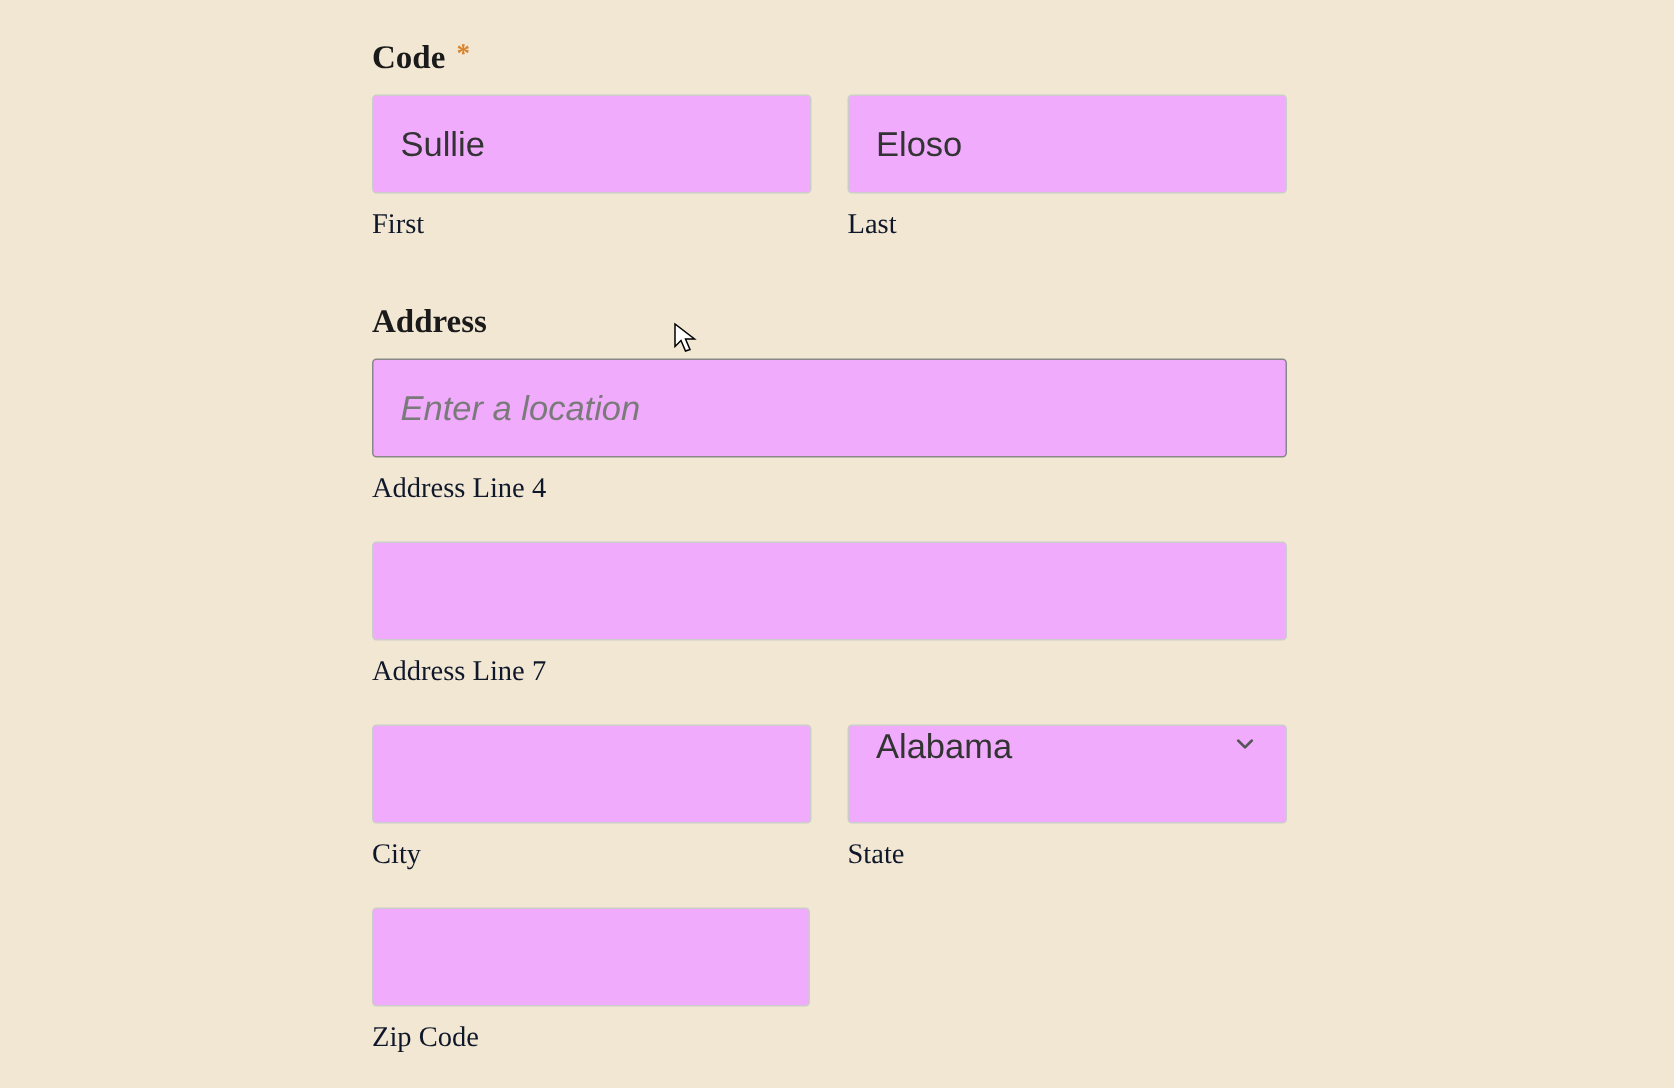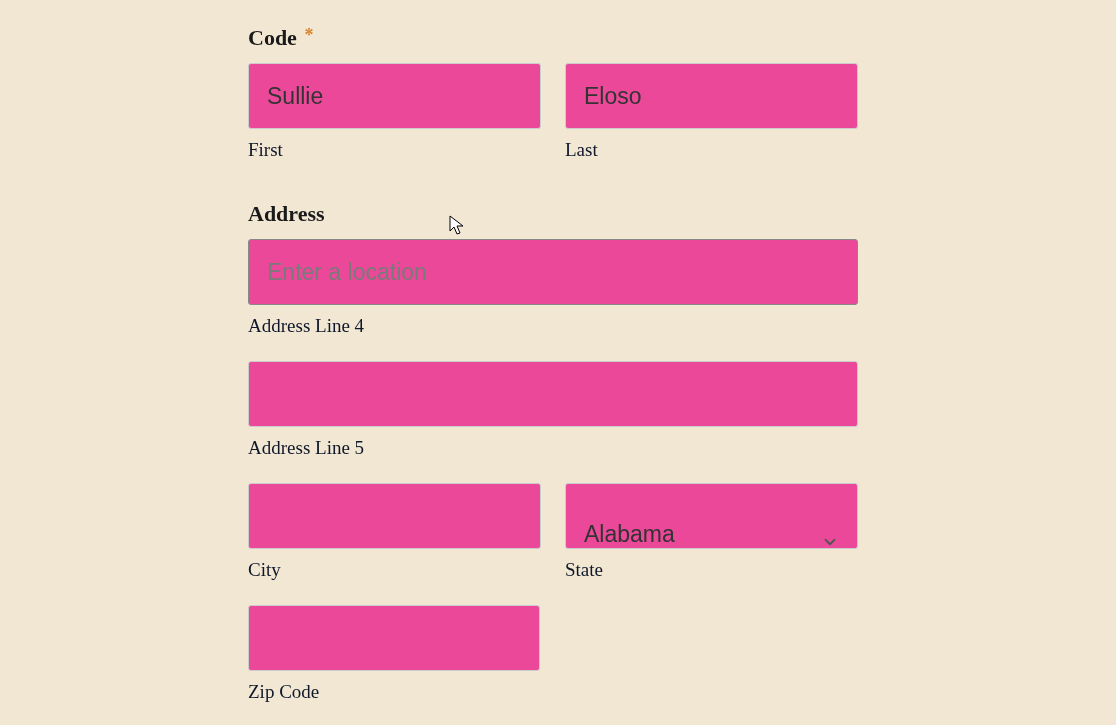--- a/index.html
+++ b/index.html
@@ -44,43 +44,44 @@
     }
     .single-line {
       width: 292px;
       margin-bottom: 32px;
     }
     input[type="text"], .select-wrapper {
       width: 100%;
       height: 66px;
       border: 1px solid #cccccc;
       border-radius: 3px;
-      background: #ec4899;
+      background: #f0abfc;
       padding: 0 18px;
       font-size: 23px;
       font-family: Arial, Helvetica, sans-serif;
       color: #333333;
       outline: none;
     }
     input[type="text"]::placeholder {
       color: #7a7a7a;
     }
     input.focused {
       border-color: #888888;
+      font-style: italic;
     }
     .sublabel {
       font-size: 19px;
       color: #0f172a;
       margin-top: 10px;
       font-family: Georgia, 'Times New Roman', serif;
     }
     .select-wrapper {
       position: relative;
       display: flex;
-      align-items: flex-end;
+      align-items: flex-start;
       cursor: pointer;
     }
     .select-value {
       font-size: 23px;
       font-family: Arial, Helvetica, sans-serif;
       color: #333333;
       flex: 1;
     }
     .chevron {
       width: 18px;
@@ -121,21 +122,21 @@
 
   <label class="section-label">Address</label>
 
   <div class="field-full">
     <input type="text" class="focused" placeholder="Enter a location" style="">
     <div class="sublabel">Address Line 4</div>
   </div>
 
   <div class="field-full">
     <input type="text" value="" style="">
-    <div class="sublabel">Address Line 5</div>
+    <div class="sublabel">Address Line 7</div>
   </div>
 
   <div class="row-two" style="margin-bottom:0;">
     <div class="field-half">
       <input type="text" value="" style="">
       <div class="sublabel">City</div>
     </div>
     <div class="field-half">
       <div class="select-wrapper">
         <span class="select-value">Alabama</span>

